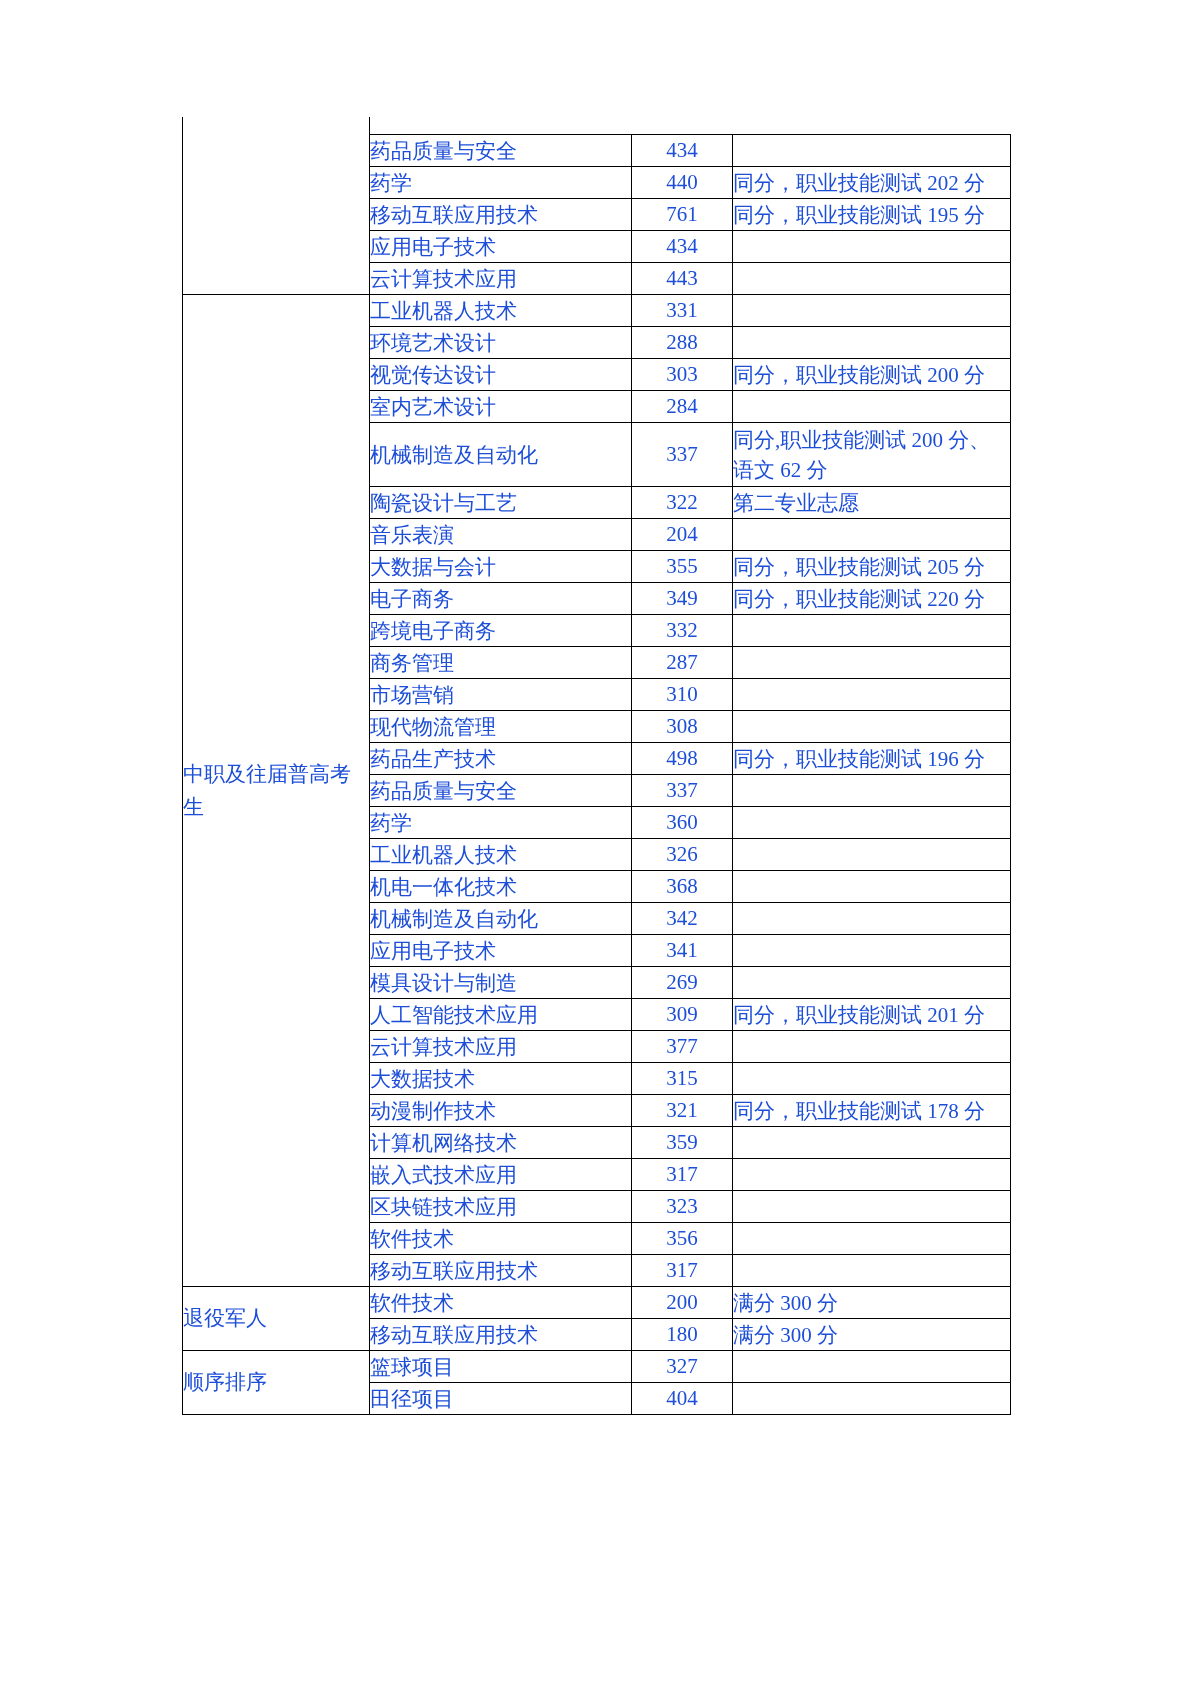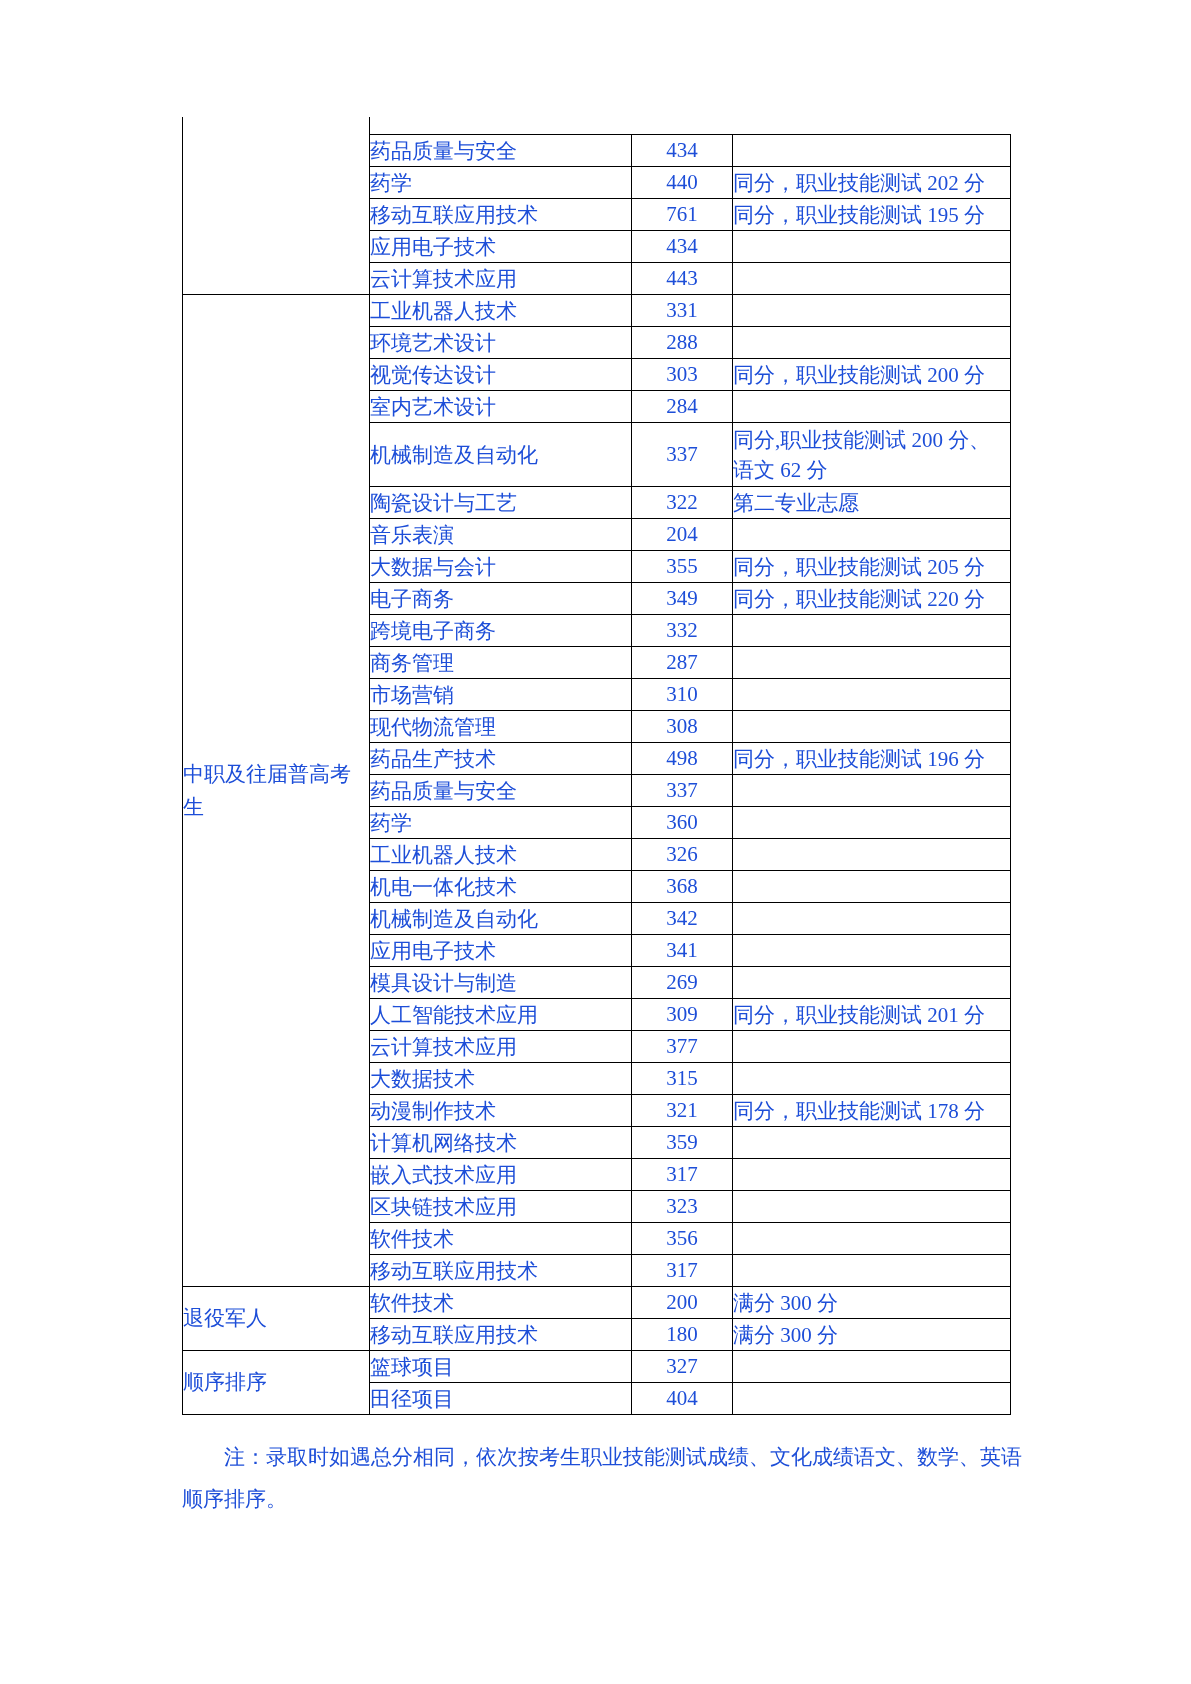--- a/index.html
+++ b/index.html
@@ -289,18 +289,14 @@
           <td class="remark-cell"></td>
         </tr>
         <tr>
           <td class="major-cell">田径项目</td>
           <td class="score-cell">404</td>
           <td class="remark-cell"></td>
         </tr>
       </tbody>
   </table>
 
-  <div class="note">
-    <div class="line1">注：录取时如遇总分相同，依次按考生职业技能测试成绩、文化成绩语文、数学、英语</div>
-    <div class="line2">顺序排序。</div>
-  </div>
 
 </div>
 
 </body></html>

